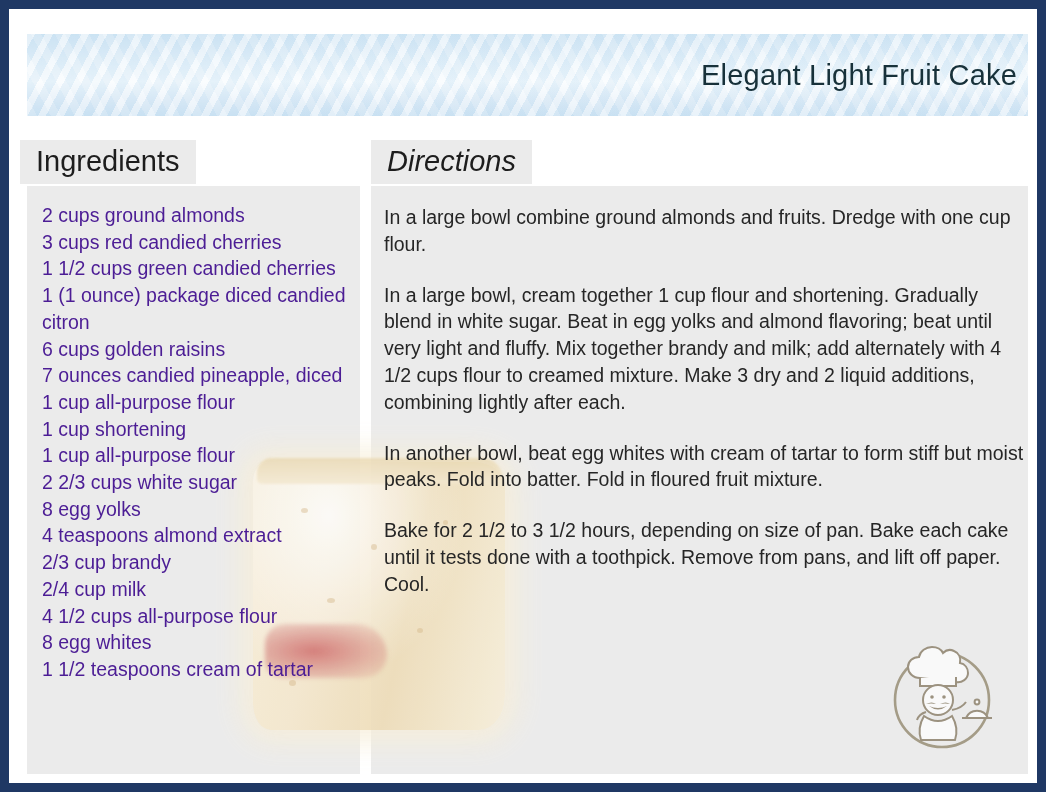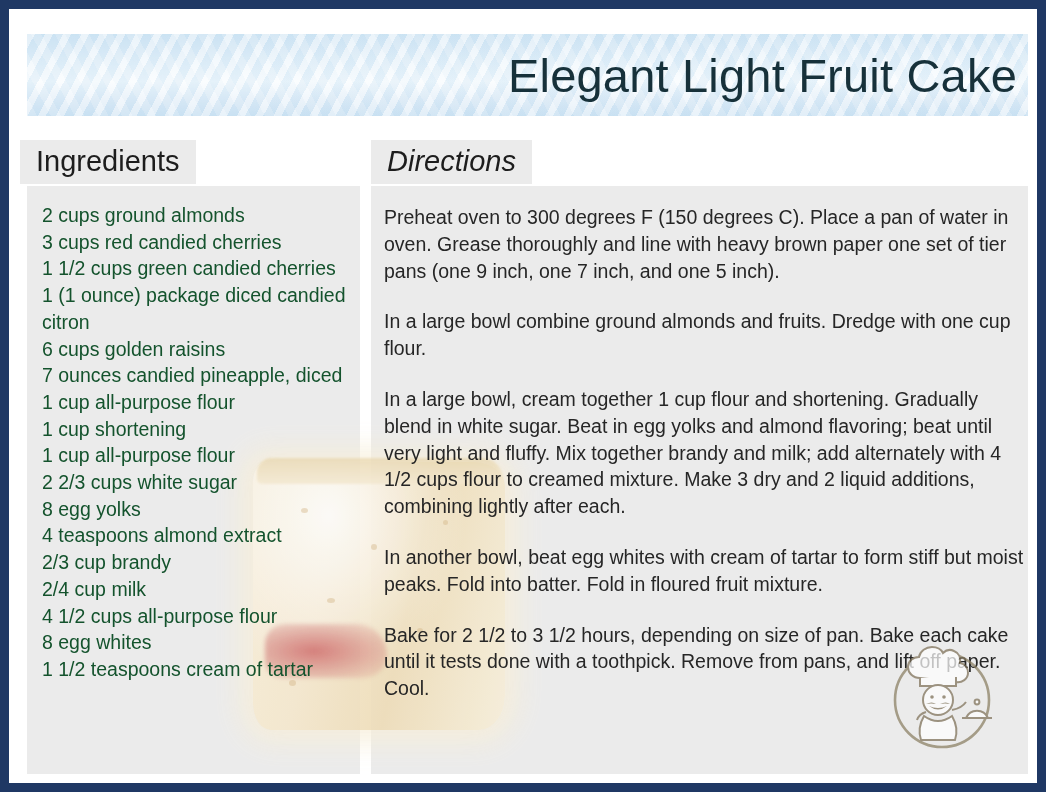--- a/index.html
+++ b/index.html
@@ -50,21 +50,21 @@
     background:
       repeating-linear-gradient(118deg, rgba(255,255,255,0.55) 0px, rgba(255,255,255,0.55) 7px, rgba(190,220,240,0.25) 7px, rgba(190,220,240,0.25) 16px),
       repeating-linear-gradient(62deg, rgba(255,255,255,0.35) 0px, rgba(255,255,255,0.35) 9px, rgba(200,225,242,0.18) 9px, rgba(200,225,242,0.18) 21px);
     opacity: 0.8;
   }
   .title-text {
     position: absolute;
     right: 18px;
     top: 50%;
     transform: translateY(-50%);
-    font-size: 47px;
+    font-size: 29px;
     color: #17313a;
     white-space: nowrap;
     letter-spacing: 0.2px;
   }
 
   
   .panel {
     position: absolute;
     background: #ebebeb;
   }
@@ -101,21 +101,21 @@
   }
 
   
   .ingredients-list {
     position: absolute;
     left: 24px;
     top: 184px;
     width: 320px;
     font-size: 19.5px;
     line-height: 26.7px;
-    color: #14532d;
+    color: #4c1d95;
   }
   .ingredients-list .ing {
     white-space: normal;
   }
 
   .directions-body {
     position: absolute;
     left: 366px;
     top: 186px;
     width: 645px;
@@ -232,21 +232,20 @@
       <div class="ing">8 egg yolks</div>
       <div class="ing">4 teaspoons almond extract</div>
       <div class="ing">2/3 cup brandy</div>
       <div class="ing">2/4 cup milk</div>
       <div class="ing">4 1/2 cups all-purpose flour</div>
       <div class="ing">8 egg whites</div>
       <div class="ing">1 1/2 teaspoons cream of tartar</div>
     </div>
 
     <div class="directions-body">
-      <p>Preheat oven to 300 degrees F (150 degrees C).  Place a pan of water in oven.  Grease thoroughly and line with heavy brown paper one set of tier pans (one 9 inch, one 7 inch, and one 5 inch).</p>
       <p>In a large bowl combine ground almonds and fruits.  Dredge with one cup flour.</p>
       <p>In a large bowl, cream together 1 cup flour and shortening.  Gradually blend in white sugar.  Beat in egg yolks and almond flavoring; beat until very light and fluffy.  Mix together brandy and milk; add alternately with 4 1/2 cups flour to creamed mixture.  Make 3 dry and 2 liquid additions, combining lightly after each.</p>
       <p>In another bowl, beat egg whites with cream of tartar to form stiff but moist peaks.  Fold into batter.  Fold in floured fruit mixture.</p>
       <p>Bake for 2 1/2 to 3 1/2 hours, depending on size of pan.  Bake each cake until it tests done with a toothpick.  Remove from pans, and lift off paper.  Cool.</p>
     </div>
 
     <div class="chef-logo">
       <svg viewBox="0 0 120 108" width="120" height="108" xmlns="http://www.w3.org/2000/svg">
         <g fill="none" stroke="#8a7e62" stroke-width="2.2">
           <circle cx="60" cy="56" r="47" stroke="#8a7e62" stroke-width="2.6" fill="none"></circle>

